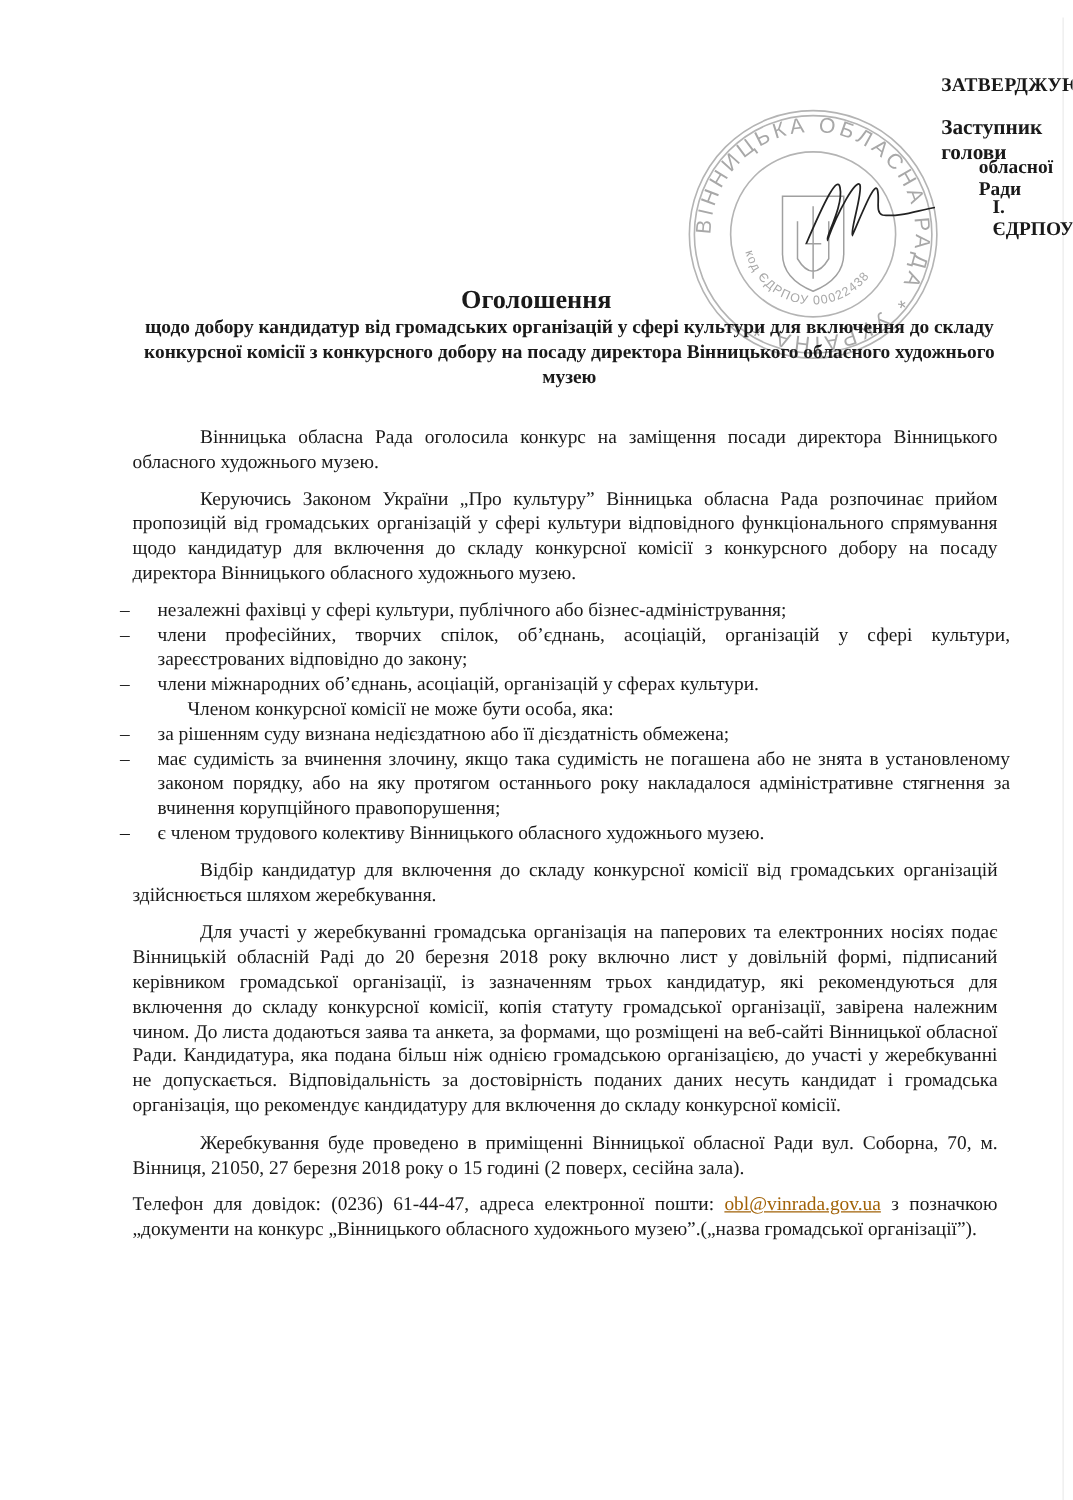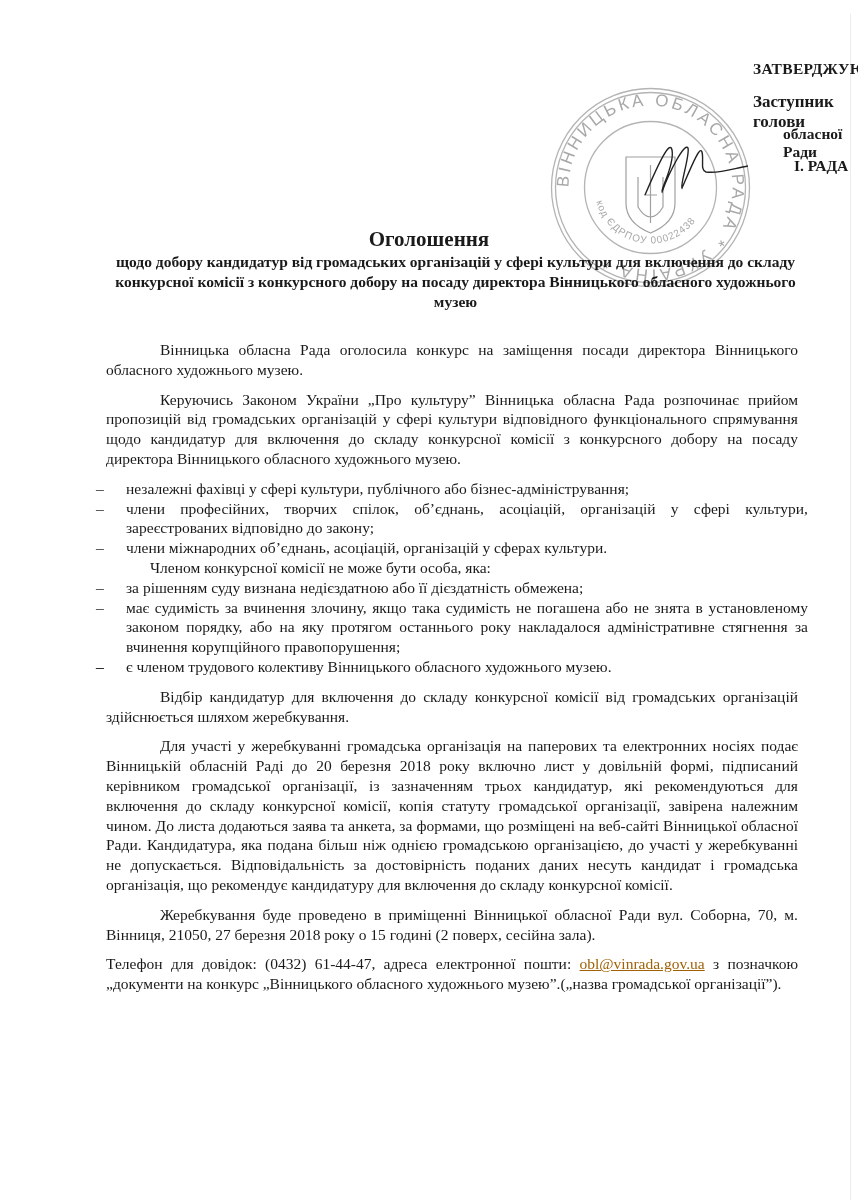--- a/index.html
+++ b/index.html
@@ -54,21 +54,21 @@
 </svg>
 
 <svg class="signature" viewBox="0 0 110 60">
   <path d="M5,55 C20,20 30,0 32,10 C35,25 20,50 22,52 C30,30 45,2 48,8 C50,15 40,45 42,48 C52,25 60,5 62,12 C64,20 60,30 66,32 C80,34 95,28 108,26" fill="none" stroke="#222" stroke-width="1.4"></path>
 </svg>
 
 <div class="approve">
   <div class="l1">ЗАТВЕРДЖУЮ</div>
   <div class="l2">Заступник голови</div>
   <div class="l3">обласної Ради</div>
-  <div class="l4">І. РАДА</div>
+  <div class="l4">І. ЄДРПОУ</div>
 </div>
 
 <div class="title">Оголошення</div>
 <div class="subtitle">щодо добору кандидатур від громадських організацій у сфері культури для включення до складу конкурсної комісії з конкурсного добору на посаду директора Вінницького обласного художнього музею</div>
 
 <div class="body">
   <p class="p">Вінницька обласна Рада оголосила конкурс на заміщення посади директора Вінницького обласного художнього музею.</p>
   <p class="p">Керуючись Законом України „Про культуру” Вінницька обласна Рада розпочинає прийом пропозицій від громадських організацій у сфері культури відповідного функціонального спрямування щодо кандидатур для включення до складу конкурсної комісії з конкурсного добору на посаду директора Вінницького обласного художнього музею.</p>
   <ul class="dash">
     <li><span class="dash-mark">–</span><span>незалежні фахівці у сфері культури, публічного або бізнес-адміністрування;</span></li>
@@ -78,14 +78,14 @@
   <p class="lead">Членом конкурсної комісії не може бути особа, яка:</p>
   <ul class="dash">
     <li><span class="dash-mark">–</span><span>за рішенням суду визнана недієздатною або її дієздатність обмежена;</span></li>
     <li><span class="dash-mark">–</span><span>має судимість за вчинення злочину, якщо така судимість не погашена або не знята в установленому законом порядку, або на яку протягом останнього року накладалося адміністративне стягнення за вчинення корупційного правопорушення;</span></li>
     <li><span class="dash-mark">–</span></li>
     <li><span class="dash-mark">–</span><span>є членом трудового колективу Вінницького обласного художнього музею.</span></li>
   </ul>
   <p class="p">Відбір кандидатур для включення до складу конкурсної комісії від громадських організацій здійснюється шляхом жеребкування.</p>
   <p class="p">Для участі у жеребкуванні громадська організація на паперових та електронних носіях подає Вінницькій обласній Раді до 20 березня 2018 року включно лист у довільній формі, підписаний керівником громадської організації, із зазначенням трьох кандидатур, які рекомендуються для включення до складу конкурсної комісії, копія статуту громадської організації, завірена належним чином. До листа додаються заява та анкета, за формами, що розміщені на веб-сайті Вінницької обласної Ради. Кандидатура, яка подана більш ніж однією громадською організацією, до участі у жеребкуванні не допускається. Відповідальність за достовірність поданих даних несуть кандидат і громадська організація, що рекомендує кандидатуру для включення до складу конкурсної комісії.</p>
   <p class="p">Жеребкування буде проведено в приміщенні Вінницької обласної Ради вул. Соборна, 70, м. Вінниця, 21050, 27 березня 2018 року о 15 годині (2 поверх, сесійна зала).</p>
-  <p class="p noindent"><span>Телефон для довідок: (0432) 61-44-47, адреса електронної пошти: </span><a class="email">obl@vinrada.gov.ua</a><span> з позначкою „документи на конкурс „Вінницького обласного художнього музею”.(„назва громадської організації”).</span></p>
+  <p class="p noindent"><span>Телефон для довідок: (0236) 61-44-47, адреса електронної пошти: </span><a class="email">obl@vinrada.gov.ua</a><span> з позначкою „документи на конкурс „Вінницького обласного художнього музею”.(„назва громадської організації”).</span></p>
 </div>
 
 </body></html>

